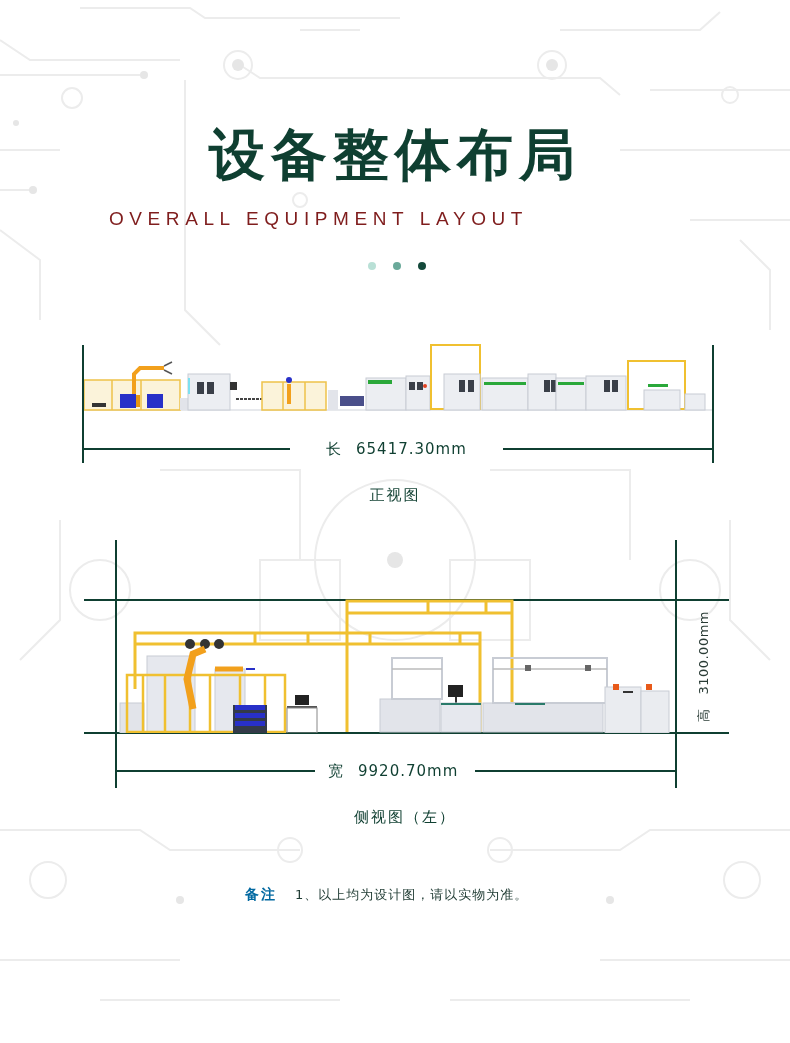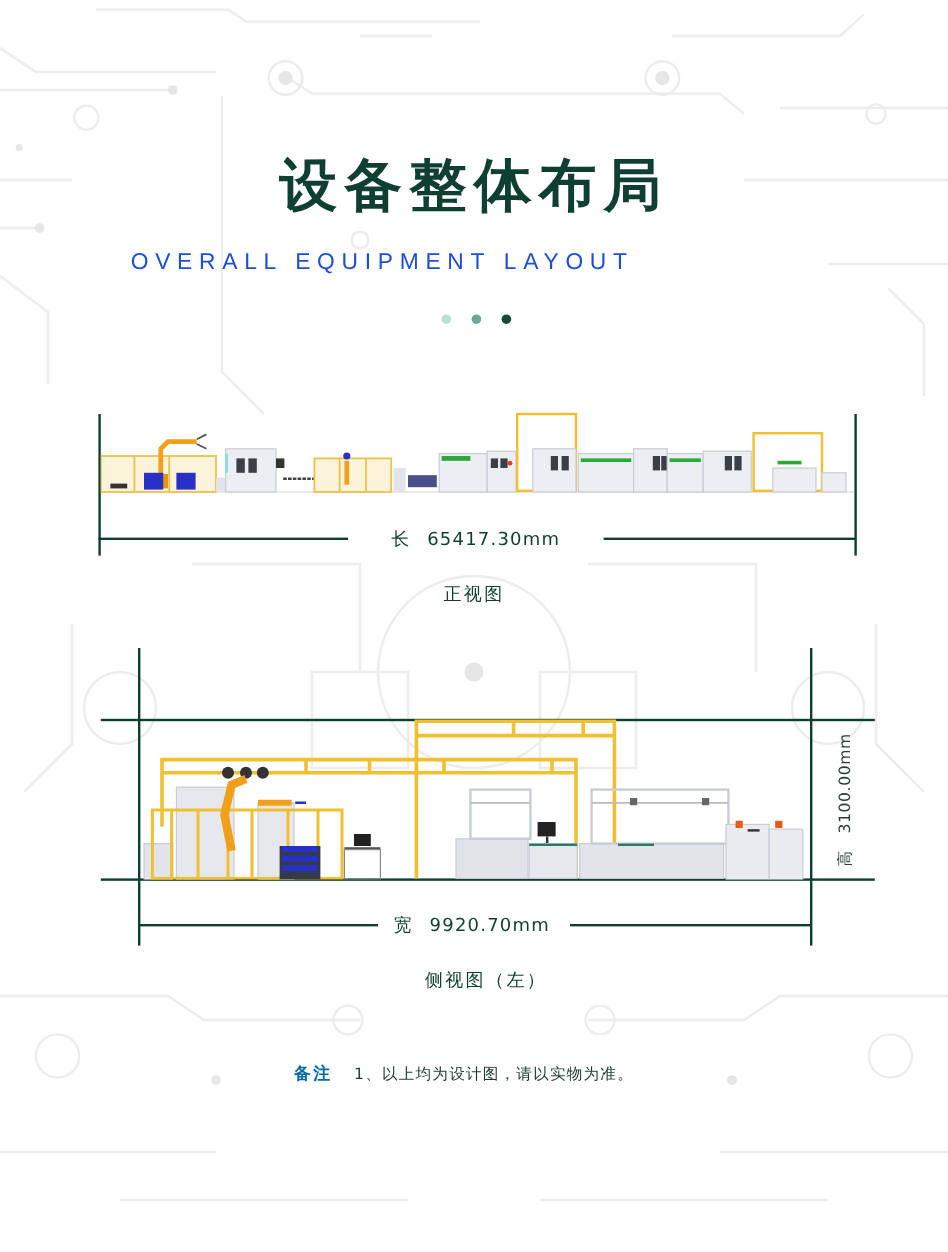--- a/index.html
+++ b/index.html
@@ -1,21 +1,21 @@
 <!DOCTYPE html>
 <html><head>
   <meta charset="utf-8">
   <style>
     * { margin: 0; padding: 0; box-sizing: border-box; }
     html, body { width: 790px; height: 1043px; background: #ffffff; overflow: hidden; }
     body { position: relative; font-family: "DejaVu Sans", sans-serif; color: #0d3b2e; }
     .bg { position: absolute; left: 0; top: 0; width: 790px; height: 1043px; }
     .abs { position: absolute; }
-    .title { left: 0; width: 790px; top: 120px; text-align: center; font-size: 48px; font-weight: bold; letter-spacing: 6px; color: #0f3f31; line-height: 70px; }
-    .subtitle { left: 0; width: 637px; top: 208px; text-align: center; font-family: "Liberation Sans", sans-serif; font-size: 19px; letter-spacing: 5.6px; color: #1d4ed8; font-weight: normal; }
+    .title { left: 0; width: 790px; top: 120px; text-align: center; font-size: 56px; font-weight: bold; letter-spacing: 6px; color: #0f3f31; line-height: 70px; }
+    .subtitle { left: 0; width: 637px; top: 208px; text-align: center; font-family: "Liberation Sans", sans-serif; font-size: 19px; letter-spacing: 5.6px; color: #7f1d1d; font-weight: normal; }
     .dots { left: 368px; top: 262px; display: flex; gap: 17px; }
     .dot { width: 8px; height: 8px; border-radius: 50%; }
     .line-v { background: #0f3f31; width: 1.5px; }
     .line-h { background: #0f3f31; height: 1.5px; }
     .dim { background: #fff; font-size: 15px; color: #0f3f31; padding: 0 10px; letter-spacing: 1px; white-space: nowrap; text-align: right; }
     .dim .k { margin-right: 14px; }
     .caption { font-size: 15px; color: #0f3f31; letter-spacing: 2px; text-align: center; }
     .vdim { transform-origin: left top; transform: rotate(-90deg); font-size: 13px; color: #2a3c36; white-space: nowrap; letter-spacing: 0.5px; }
     .note { left: 245px; top: 886px; font-size: 13px; color: #1e3a32; white-space: nowrap; }
     .note b { font-weight: bold; color: #0369a1; margin-right: 18px; font-size: 14px; letter-spacing: 2px; }

